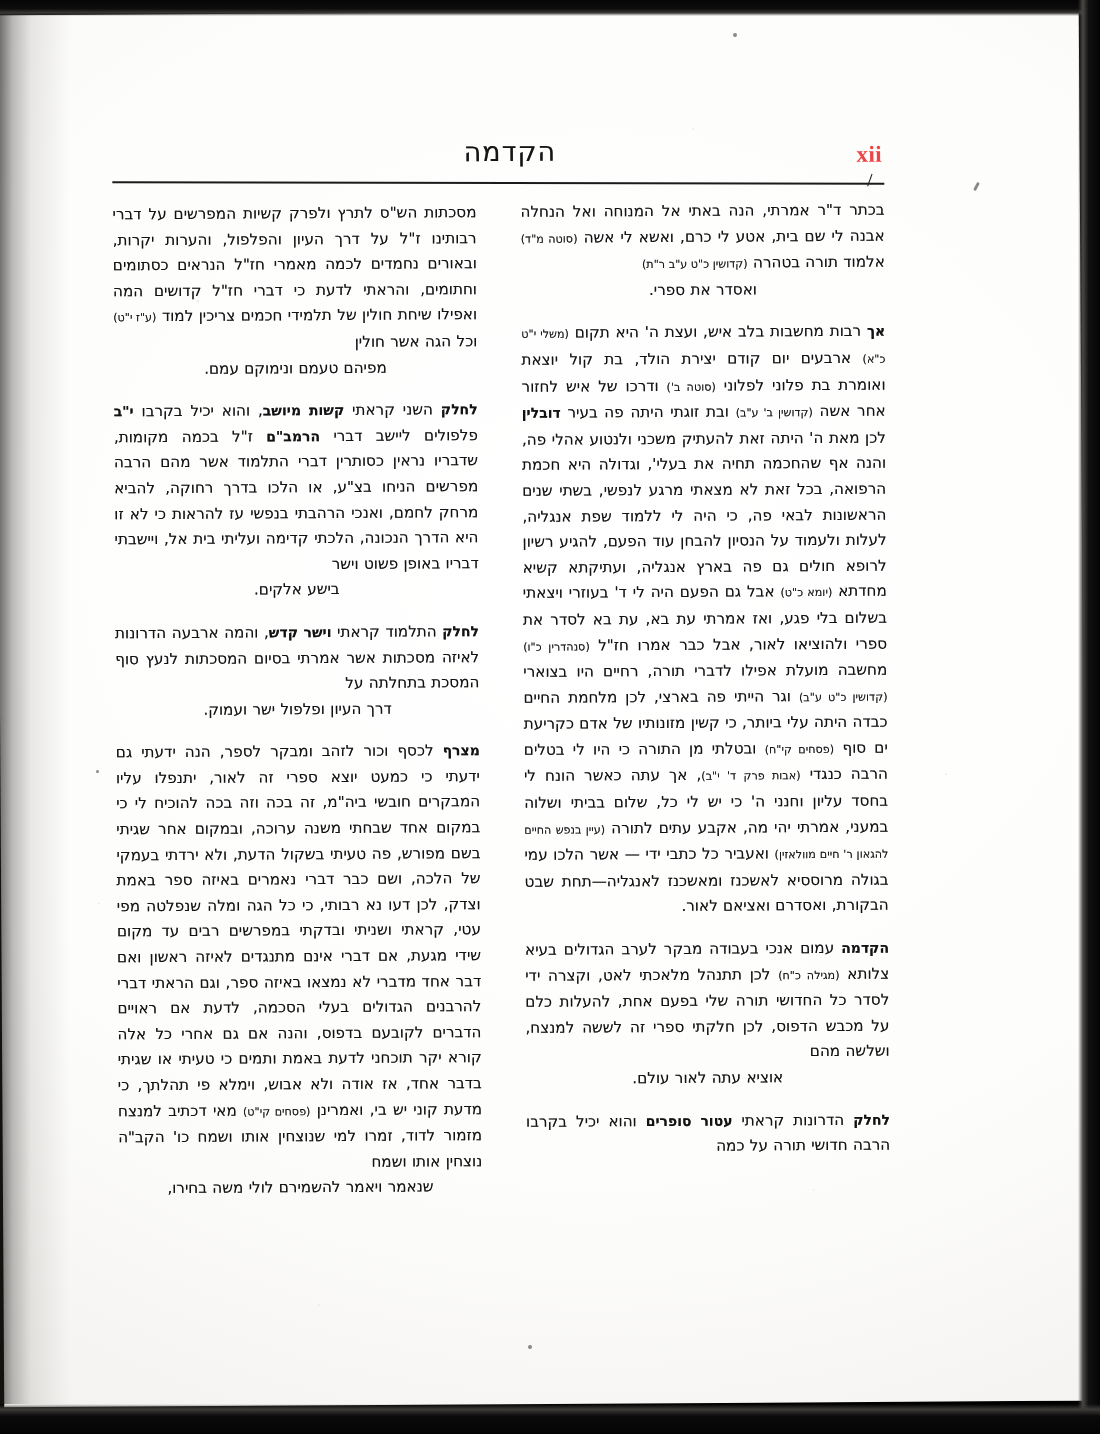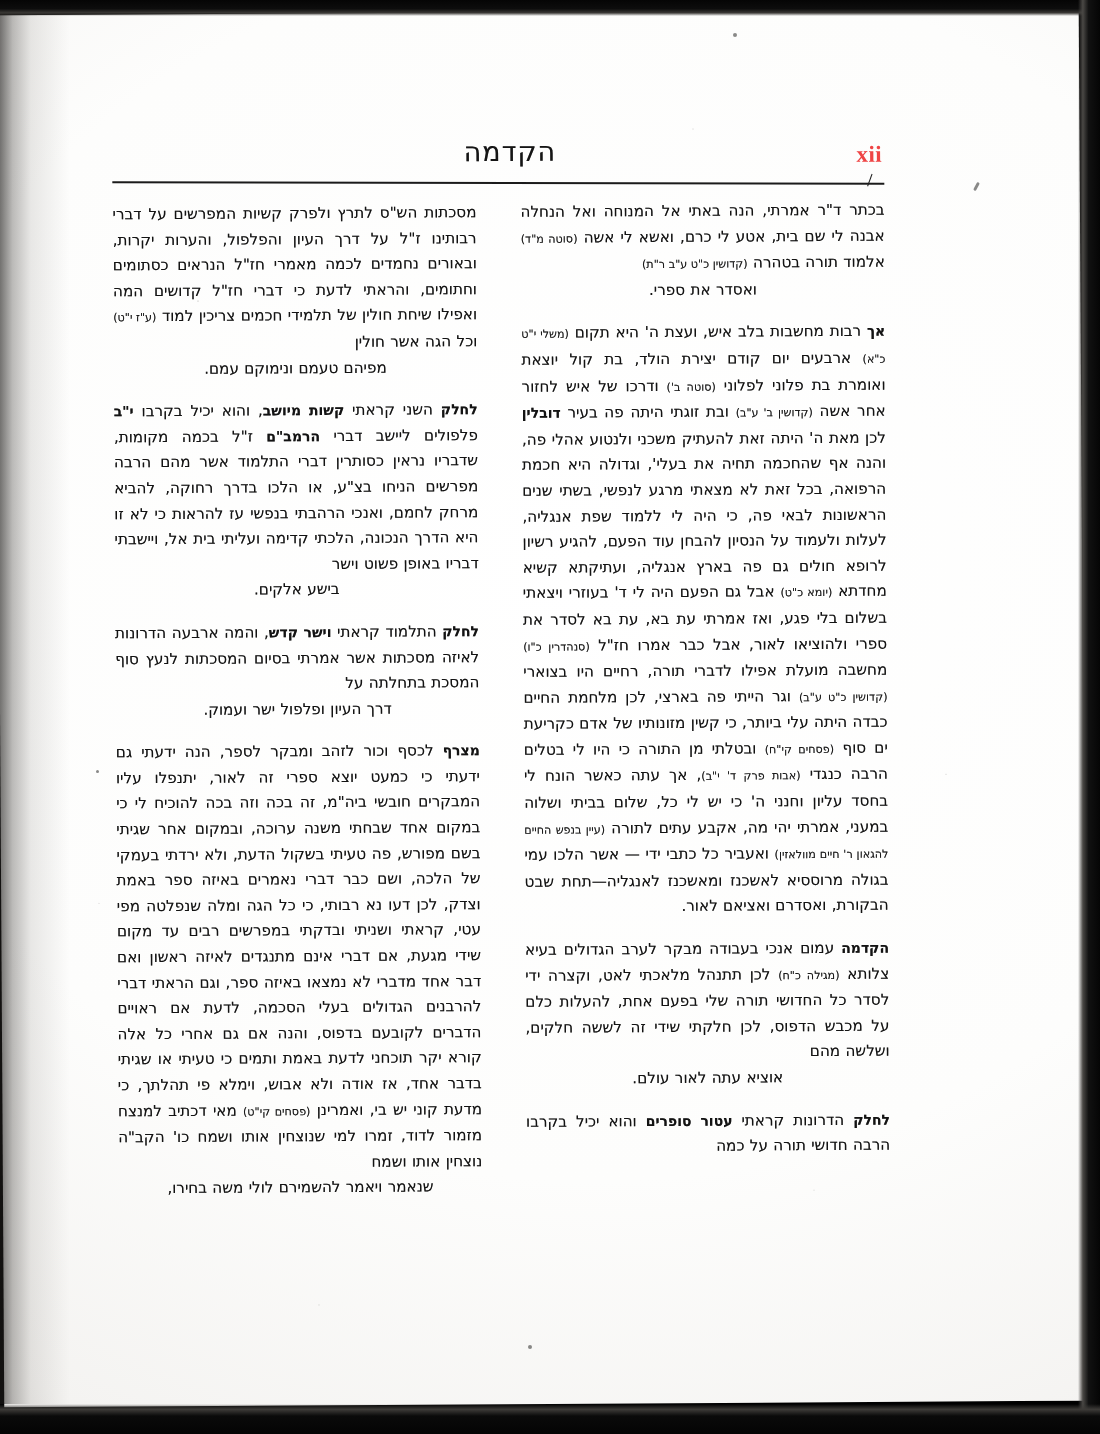--- a/index.html
+++ b/index.html
@@ -158,21 +158,21 @@
     </div>
 
     <div class="cols">
 
       <div class="col right">
 
         <p class="para ink-soft"><span>בכתר ד"ר אמרתי, הנה באתי אל המנוחה ואל הנחלה אבנה לי שם בית,  אטע לי כרם, ואשא לי אשה </span><span class="src">(סוטה מ"ד)</span><span> אלמוד תורה בטהרה </span><span class="src">(קדושין כ"ט ע"ב ר"ת)</span><span class="tail">ואסדר את ספרי.</span></p>
 
         <p class="para ink-soft"><span class="opener">אך</span><span> רבות מחשבות בלב איש, ועצת ה' היא תקום </span><span class="src">(משלי י"ט כ"א)</span><span> ארבעים יום קודם יצירת הולד, בת קול יוצאת ואומרת בת פלוני לפלוני </span><span class="src">(סוטה ב')</span><span> ודרכו של איש לחזור אחר אשה </span><span class="src">(קדושין ב' ע"ב)</span><span> ובת זוגתי היתה פה בעיר </span><span class="bigbold">דובלין</span><span> לכן מאת ה' היתה זאת להעתיק משכני ולנטוע אהלי פה, והנה אף שהחכמה תחיה את בעלי', וגדולה היא חכמת הרפואה, בכל זאת לא מצאתי מרגע לנפשי, בשתי שנים הראשונות לבאי פה, כי היה לי ללמוד שפת אנגליה, לעלות ולעמוד על הנסיון להבחן עוד הפעם, להגיע רשיון לרופא חולים גם פה בארץ אנגליה, ועתיקתא קשיא מחדתא </span><span class="src">(יומא כ"ט)</span><span> אבל גם הפעם היה לי ד' בעוזרי ויצאתי בשלום בלי פגע, ואז אמרתי עת בא, עת בא לסדר את ספרי ולהוציאו לאור, אבל כבר אמרו חז"ל </span><span class="src">(סנהדרין כ"ו)</span><span> מחשבה מועלת אפילו לדברי תורה, רחיים היו בצוארי </span><span class="src">(קדושין כ"ט ע"ב)</span><span> וגר הייתי  פה בארצי, לכן מלחמת החיים כבדה היתה עלי ביותר, כי קשין מזונותיו של אדם כקריעת ים  סוף </span><span class="src">(פסחים קי"ח)</span><span> ובטלתי מן התורה כי היו לי בטלים הרבה כנגדי </span><span class="src">(אבות פרק ד' י"ב)</span><span>, אך עתה כאשר הונח לי בחסד עליון וחנני ה' כי יש לי כל, שלום בביתי ושלוה במעני, אמרתי יהי מה, אקבע עתים לתורה </span><span class="src">(עיין בנפש החיים להגאון ר' חיים מוולאזין)</span><span> ואעביר כל כתבי ידי — אשר הלכו עמי בגולה מרוססיא לאשכנז ומאשכנז לאנגליה—תחת שבט הבקורת, ואסדרם ואציאם לאור.</span></p>
 
-        <p class="para ink-soft"><span class="opener">הקדמה</span><span> עמום אנכי בעבודה מבקר לערב הגדולים בעיא צלותא </span><span class="src">(מגילה כ"ח)</span><span> לכן תתנהל מלאכתי לאט, וקצרה ידי לסדר כל החדושי תורה שלי בפעם אחת, להעלות כלם על מכבש הדפוס, לכן חלקתי שידי זה לששה חלקים, ושלשה מהם</span><span class="tail">אוציא  עתה לאור  עולם.</span></p>
+        <p class="para ink-soft"><span class="opener">הקדמה</span><span> עמום אנכי בעבודה מבקר לערב הגדולים בעיא צלותא </span><span class="src">(מגילה כ"ח)</span><span> לכן תתנהל מלאכתי לאט, וקצרה ידי לסדר כל החדושי תורה שלי בפעם אחת, להעלות כלם על מכבש הדפוס, לכן חלקתי ספרי זה לששה למנצח, ושלשה מהם</span><span class="tail">אוציא  עתה לאור  עולם.</span></p>
 
         <p class="para ink-soft"><span class="opener">לחלק</span><span> הדרונות קראתי </span><span class="bigbold">עטור סופרים</span><span> והוא יכיל בקרבו הרבה חדושי תורה על כמה</span></p>
 
       </div>
 
       <div class="col left">
 
         <p class="para ink-soft"><span>מסכתות הש"ס לתרץ ולפרק קשיות המפרשים על דברי רבותינו ז"ל על דרך העיון והפלפול, והערות יקרות, ובאורים נחמדים לכמה  מאמרי חז"ל הנראים כסתומים וחתומים, והראתי לדעת כי דברי חז"ל קדושים המה ואפילו שיחת חולין של תלמידי חכמים צריכין למוד </span><span class="src">(ע"ז י"ט)</span><span> וכל הגה אשר חולין</span><span class="tail">מפיהם  טעמם  ונימוקם  עמם.</span></p>
 
         <p class="para ink-soft"><span class="opener">לחלק</span><span> השני קראתי </span><span class="bigbold">קשות מיושב</span><span>, והוא יכיל בקרבו </span><span class="bigbold">י"ב</span><span> פלפולים  ליישב  דברי </span><span class="bigbold">הרמב"ם</span><span> ז"ל בכמה מקומות, שדבריו נראין כסותרין דברי התלמוד אשר מהם הרבה מפרשים הניחו בצ"ע, או הלכו בדרך רחוקה, להביא מרחק לחמם, ואנכי הרהבתי בנפשי עז להראות כי לא זו היא הדרך הנכונה, הלכתי קדימה ועליתי בית אל, ויישבתי דבריו באופן פשוט וישר</span><span class="tail">בישע אלקים.</span></p>

